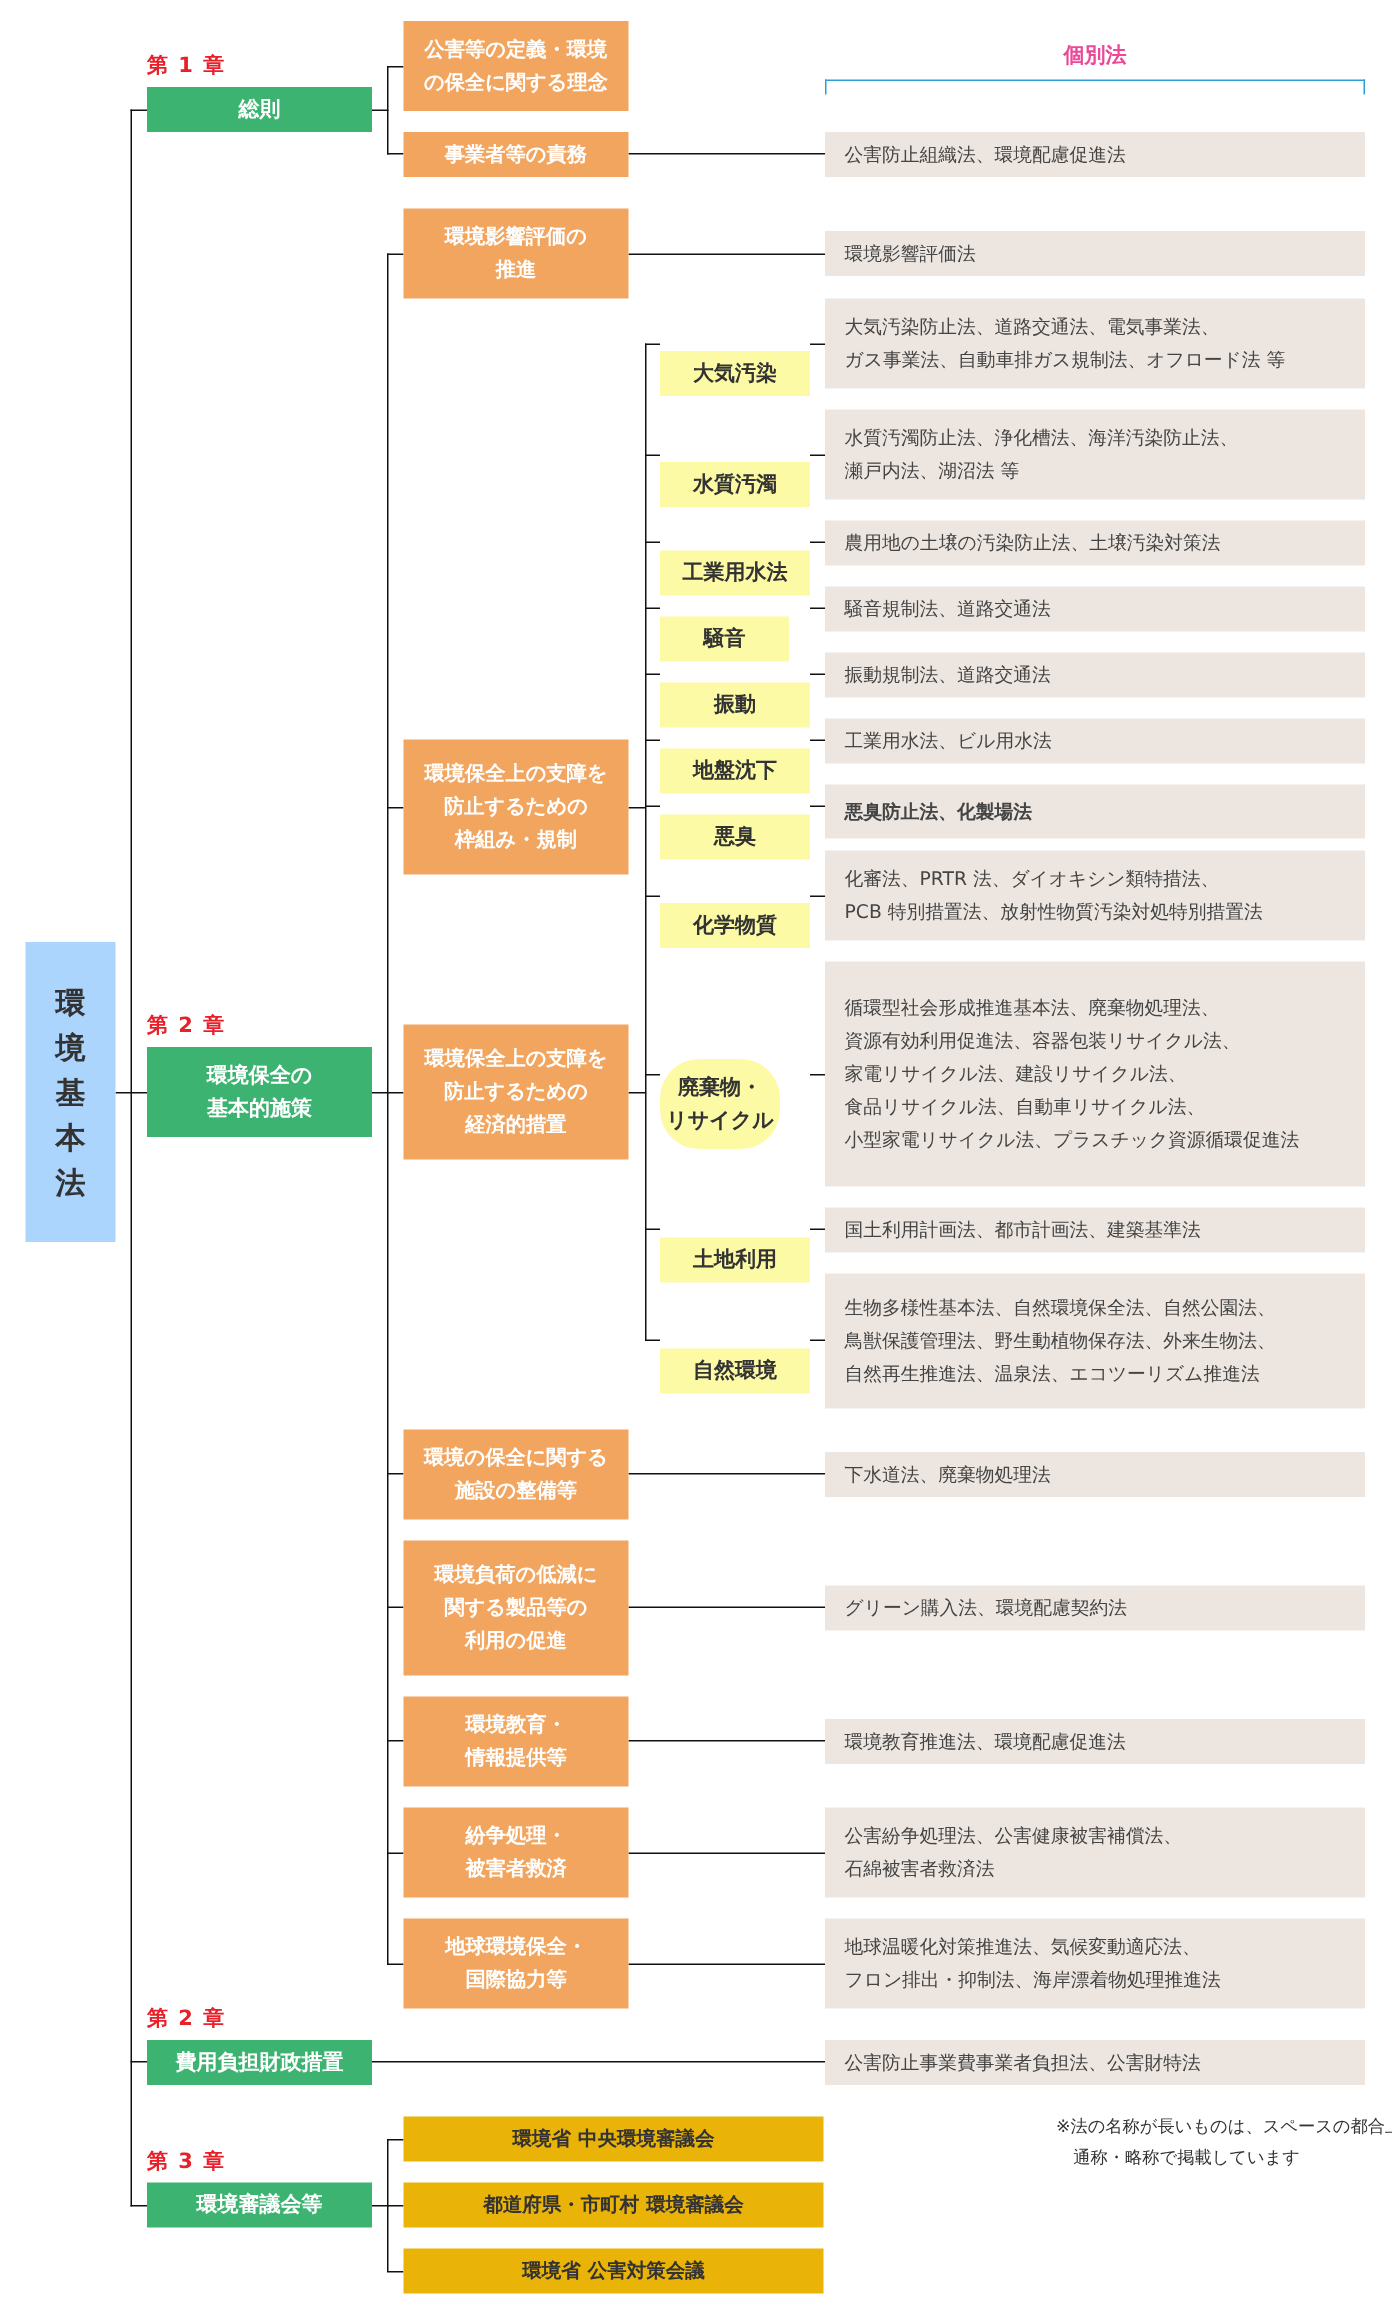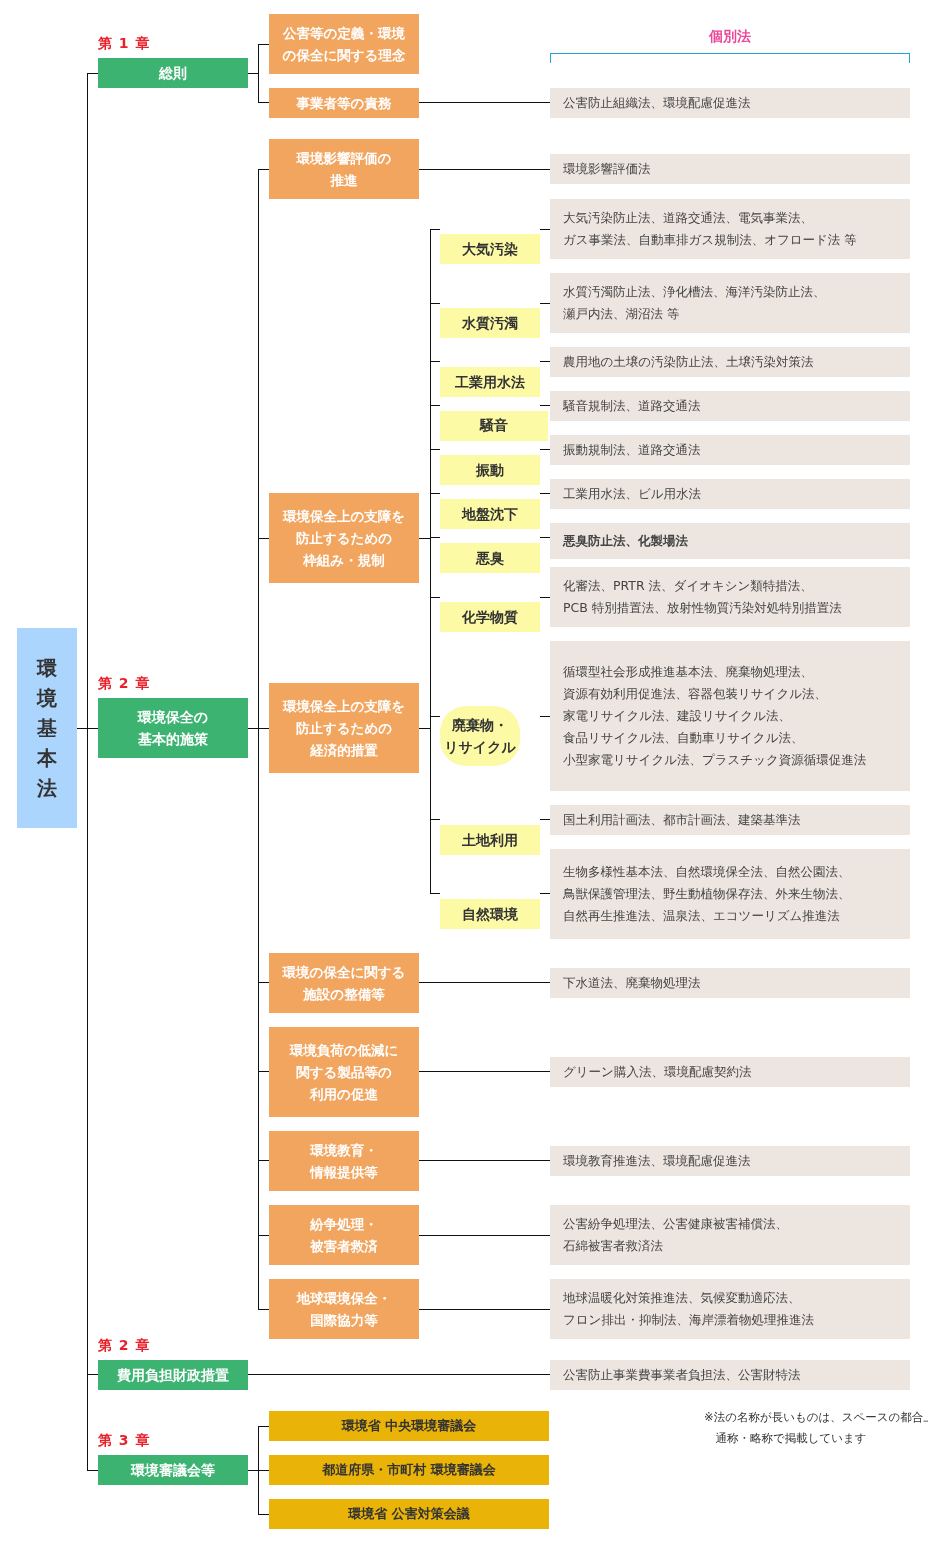--- a/index.html
+++ b/index.html
@@ -137,21 +137,21 @@
 <div class="abs sec" style="left:269px;top:1131px;width:150px;height:60px;">環境教育・
 情報提供等</div>
 <div class="abs sec" style="left:269px;top:1205px;width:150px;height:60px;">紛争処理・
 被害者救済</div>
 <div class="abs sec" style="left:269px;top:1279px;width:150px;height:60px;">地球環境保全・
 国際協力等</div>
 
 <div class="abs sub" style="left:440px;top:214px;width:100px;height:30px;">大気汚染</div>
 <div class="abs sub" style="left:440px;top:288px;width:100px;height:30px;">水質汚濁</div>
 <div class="abs sub" style="left:440px;top:347px;width:100px;height:30px;">工業用水法</div>
-<div class="abs sub" style="left:440px;top:391px;width:108px;height:30px;font-family:Liberation Mono, monospace;">騒音</div>
+<div class="abs sub" style="left:440px;top:391px;width:86px;height:30px;">騒音</div>
 <div class="abs sub" style="left:440px;top:435px;width:100px;height:30px;">振動</div>
 <div class="abs sub" style="left:440px;top:479px;width:100px;height:30px;">地盤沈下</div>
 <div class="abs sub" style="left:440px;top:523px;width:100px;height:30px;">悪臭</div>
 <div class="abs sub" style="left:440px;top:582px;width:100px;height:30px;">化学物質</div>
 <div class="abs sub" style="left:440px;top:686px;width:80px;height:60px;border-radius:26px;">廃棄物・
 リサイクル</div>
 <div class="abs sub" style="left:440px;top:805px;width:100px;height:30px;">土地利用</div>
 <div class="abs sub" style="left:440px;top:879px;width:100px;height:30px;">自然環境</div>
 
 <div class="abs law" style="left:550px;top:88px;width:360px;height:30px;">公害防止組織法、環境配慮促進法</div>

